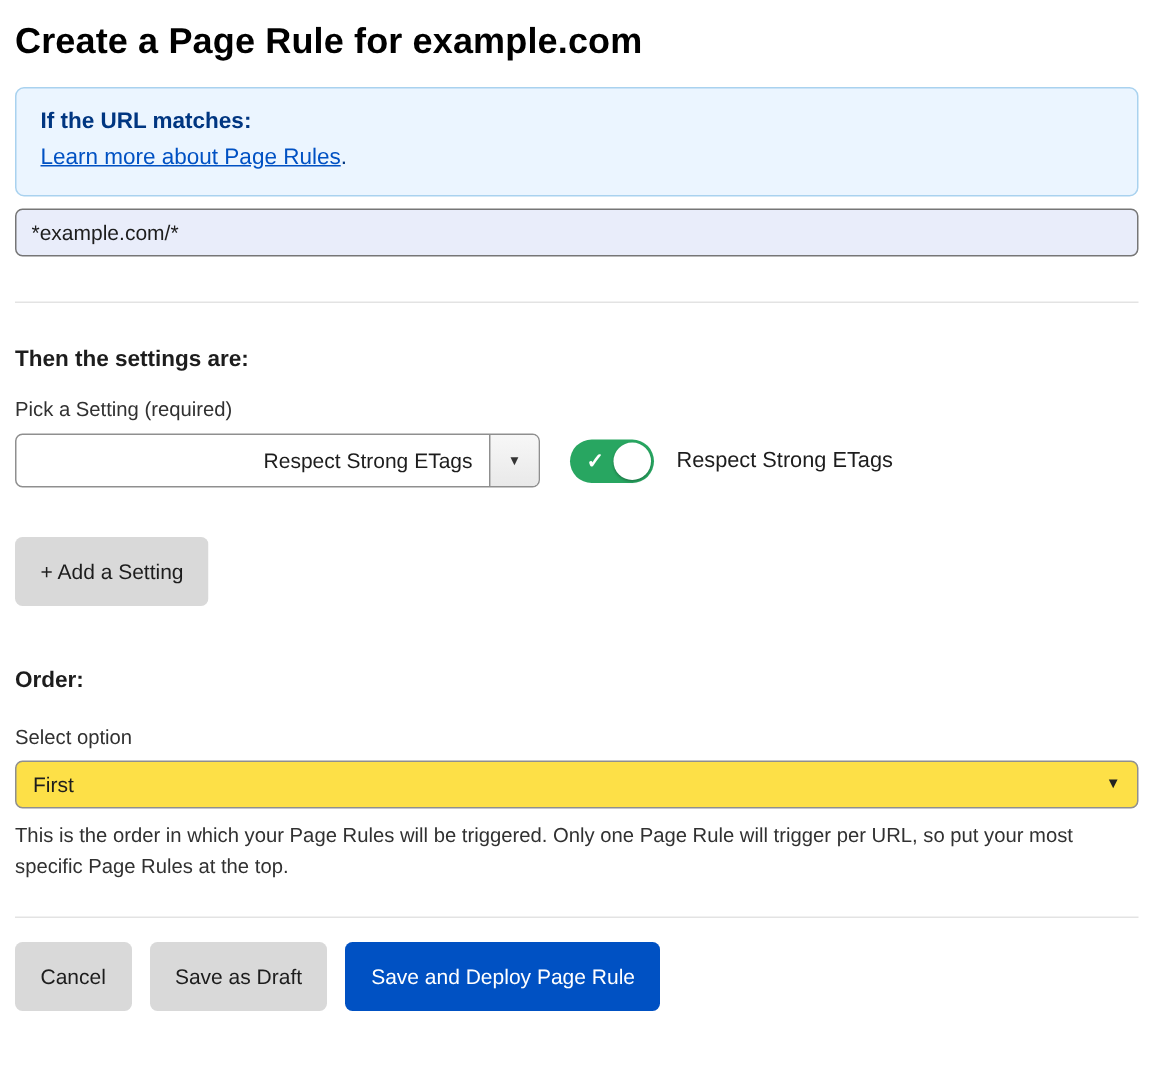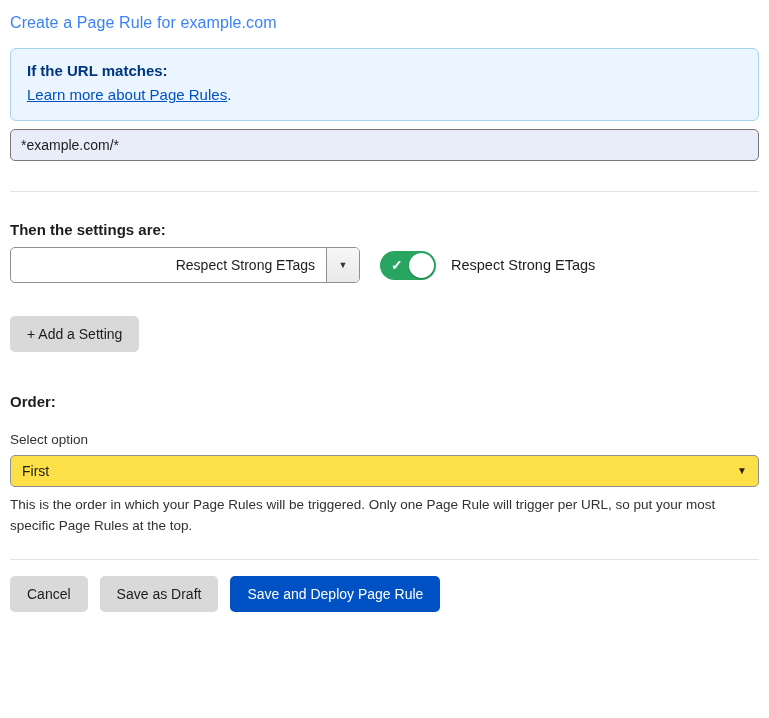--- a/index.html
+++ b/index.html
@@ -5,24 +5,24 @@
   * { box-sizing: border-box; }
   html, body { margin: 0; padding: 0; background: #fff; }
   body {
     font-family: "Liberation Sans", sans-serif;
     color: #1d1d1d;
     width: 769px;
   }
   .page { width: 769px; min-height: 718px; padding: 8px 10px 16px; }
 
   h1.page-title {
-    font-size: 16px;
-    font-weight: 400;
+    font-size: 24px;
+    font-weight: 700;
     margin: 6px 0 0;
-    color: #3b82f6;
+    color: #000000;
     letter-spacing: .1px;
   }
 
   .info-box {
     margin-top: 16px;
     background: var(--info-bg, #ebf5ff);
     border: 1px solid var(--info-border, #a9d2ef);
     border-radius: 6px;
     padding: 10px 16px 13px;
     color: var(--info-text, #003681);
@@ -128,21 +128,21 @@
     top: 2px;
     width: 25px;
     height: 25px;
     background: #fff;
     border-radius: 50%;
     box-shadow: 0 1px 2px rgba(0,0,0,.3);
   }
   .toggle-label { margin-left: 15px; font-size: 14.5px; color: #1d1d1d; }
 
   .btn {
-    height: 36px;
+    height: 46px;
     padding: 0 16px;
     border-radius: 5px;
     border: 1px solid transparent;
     font-size: 14px;
     font-family: inherit;
     cursor: pointer;
     line-height: 31px;
   }
   .btn.gray { background: #d9d9d9; color: #1d1d1d; }
   .btn.primary { background: var(--accent-blue, #0051c3); color: #fff; }
@@ -196,20 +196,21 @@
     <div class="info-heading">If the URL matches:</div>
     <div class="info-link-row"><a href="#" class="info-link">Learn more about Page Rules</a><span>.</span></div>
   </div>
 
   <input class="url-input" type="text" value="*example.com/*" style="">
 
   <hr class="divider">
 
   <h2 class="section-heading">Then the settings are:</h2>
 
+  <label class="field-label picker-label">Pick a Setting (required)</label>
 
   <div class="setting-row">
     <div class="setting-select">
       <span class="setting-select-value">Respect Strong ETags</span>
       <span class="setting-select-arrow">
         <span class="caret">▼</span>
       </span>
     </div>
     <div class="toggle">
       <span class="toggle-check">✓</span>

